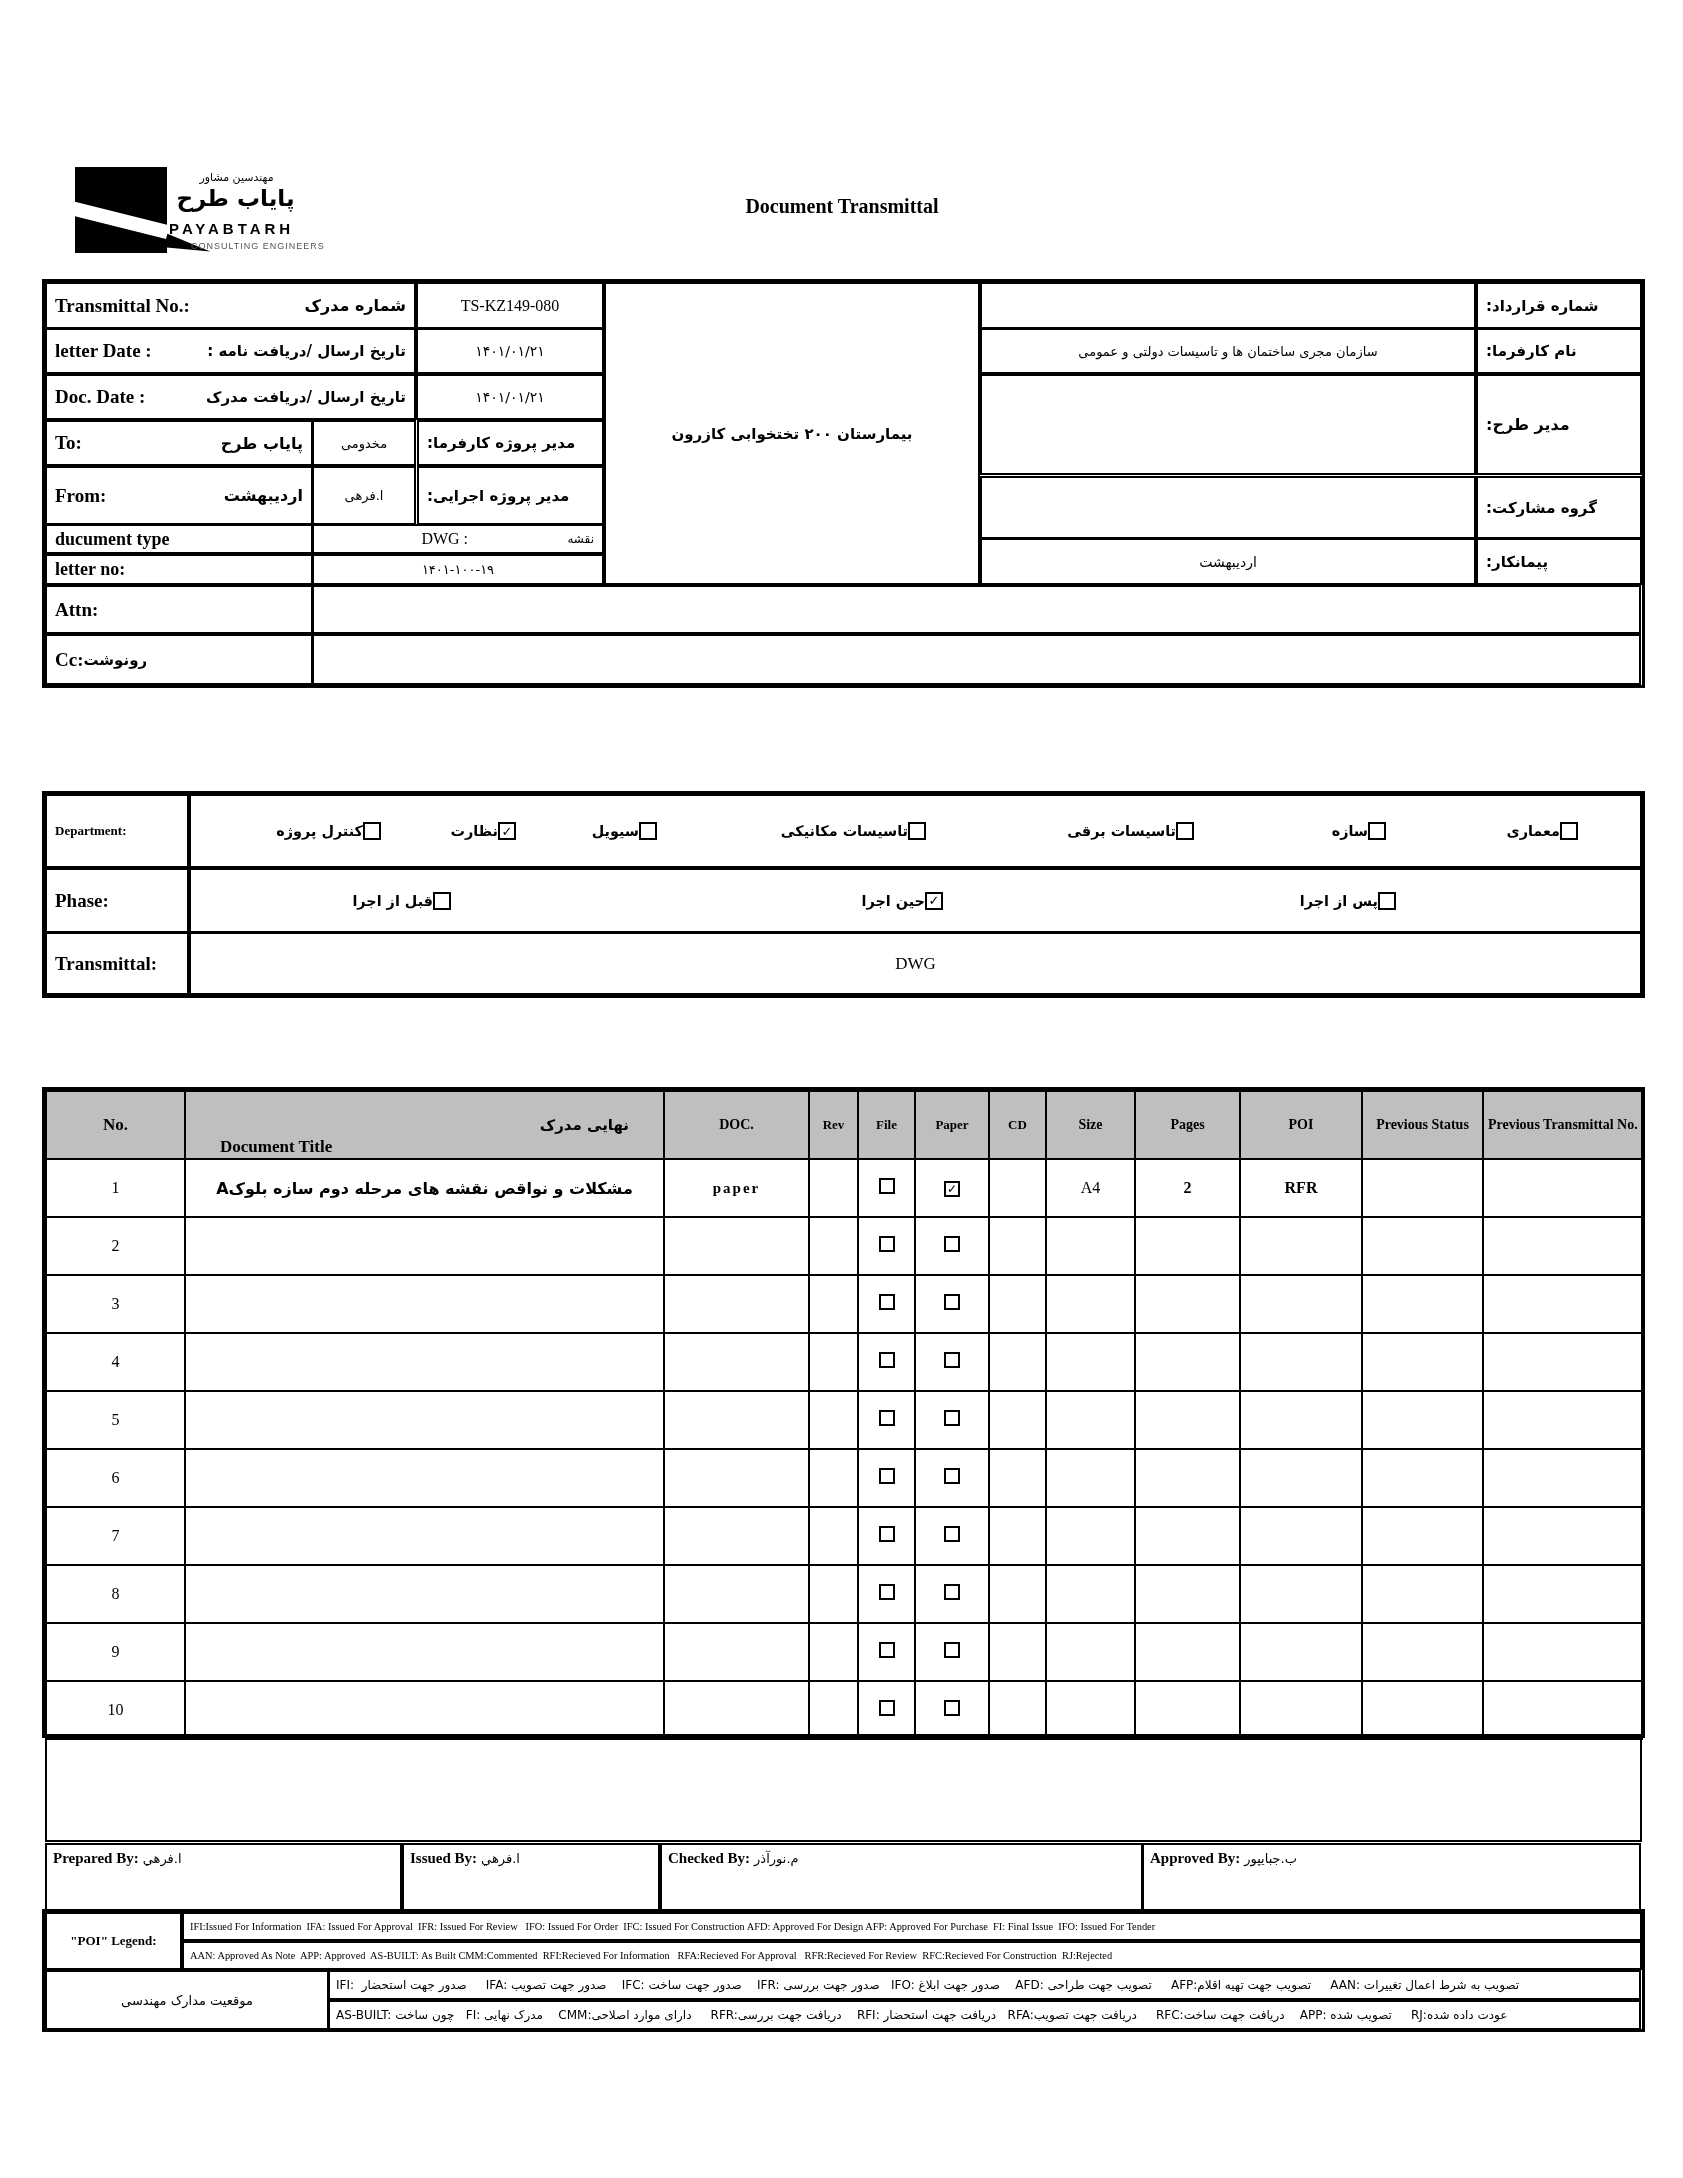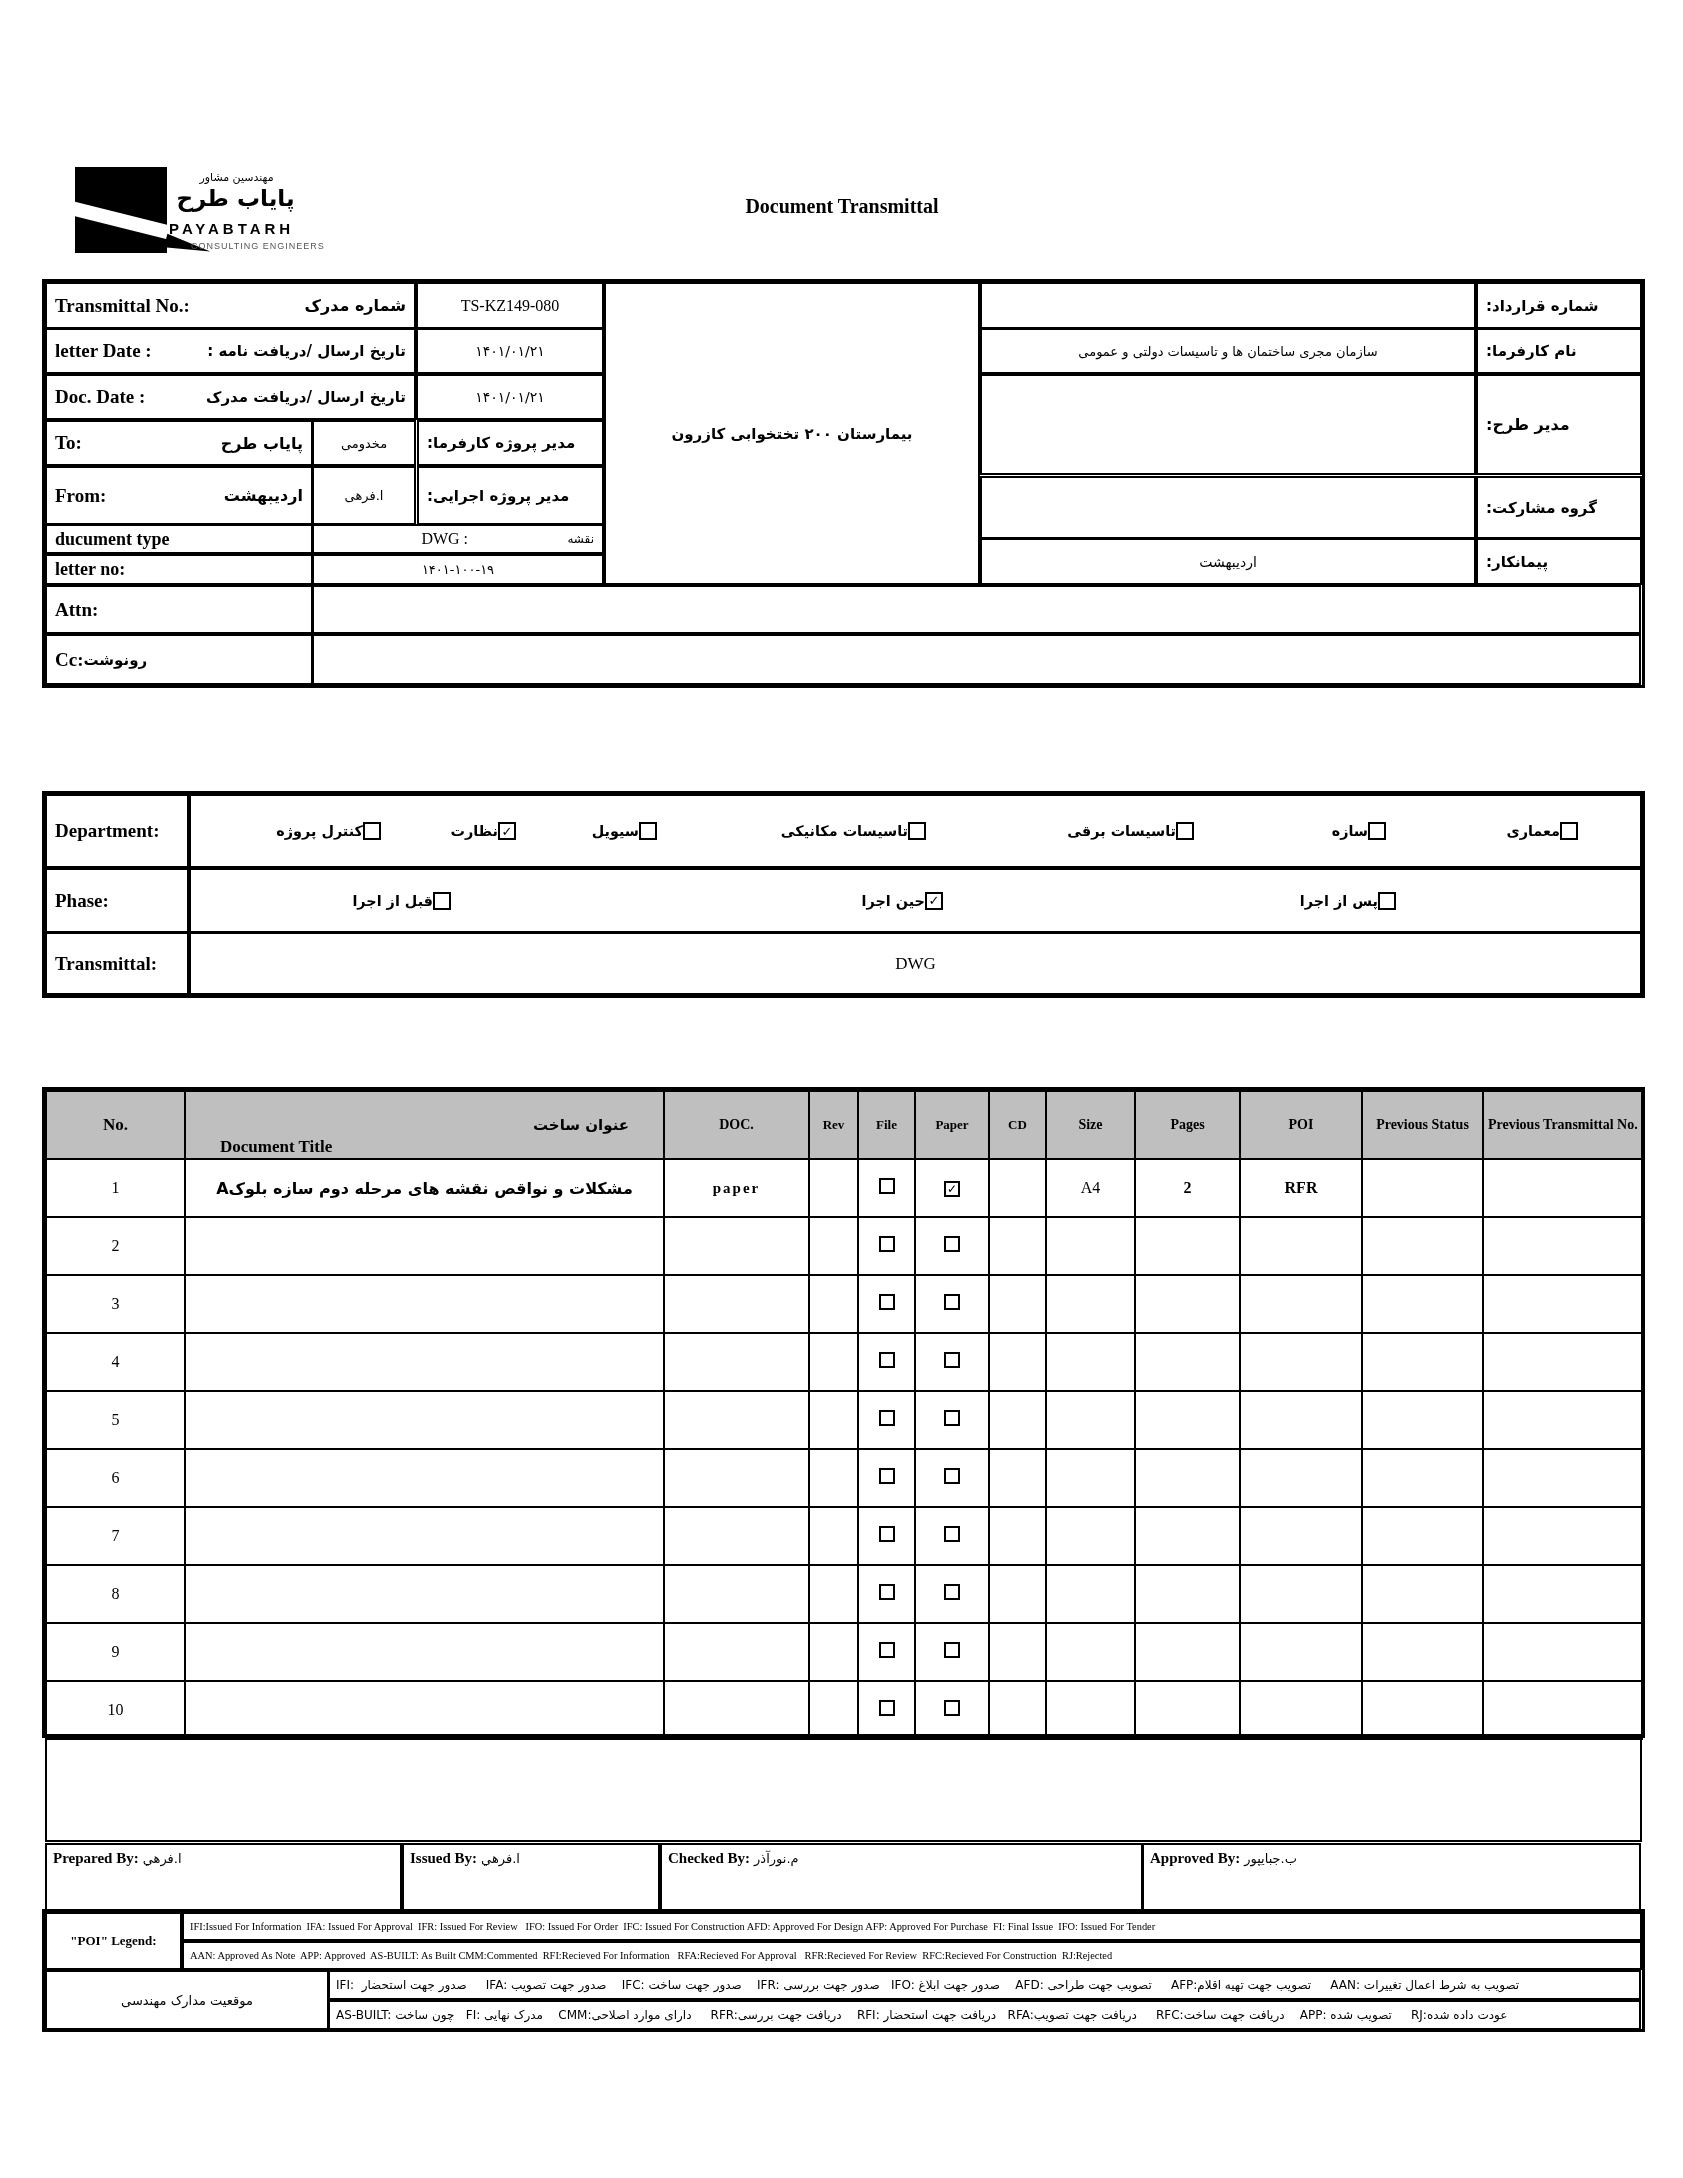--- a/index.html
+++ b/index.html
@@ -123,21 +123,21 @@
 
   <div class="abs bx cell cent" style="left:980px;top:476px;width:496px;height:63px;"></div>
   <div class="abs bx cell rt fa b" style="left:1476px;top:476px;width:166px;height:63px;font-size:15px;" dir="rtl">گروه مشارکت:</div>
 
   <div class="abs bx cell cent fa" style="left:980px;top:538px;width:496px;height:47px;font-size:14px;" dir="rtl">اردیبهشت</div>
   <div class="abs bx cell rt fa b" style="left:1476px;top:538px;width:166px;height:47px;font-size:15px;" dir="rtl">پیمانکار:</div>
 
   <div class="abs frame" style="left:42px;top:279px;width:1603px;height:409px;"></div>
 
   <div class="abs bx cell" style="left:45px;top:794px;width:144px;height:74px;">
-    <span class="b" style="font-size:19px;">Department:</span>
+    <span class="b" style="font-size:13px;">Department:</span>
   </div>
   <div class="abs bx" style="left:189px;top:794px;width:1453px;height:74px;">
     <span class="opt" style="right:1259px;">
       <span class="opt-label fa" dir="rtl">کنترل پروژه</span>
       <span class="cb"></span>
     </span>
     <span class="opt" style="right:1124px;">
       <span class="opt-label fa" dir="rtl">نظارت</span>
       <span class="cb checked">✓</span>
     </span>
@@ -203,21 +203,21 @@
         <col style="width:122px;">
           <col style="width:121px;">
           <col style="width:159px;">
       </colgroup>
       <thead>
         <tr>
           <th style="font-size:17px;">No.</th>
           <th>
             <div style="display:flex;justify-content:space-between;align-items:center;padding:0 30px;">
               <span style="font-size:17px;margin-top:44px;">Document Title</span>
-              <span class="fa" style="font-size:15px;" dir="rtl">عنوان ساخت</span>
+              <span class="fa" style="font-size:15px;" dir="rtl">نهایی مدرک</span>
             </div>
           </th>
           <th>DOC.</th>
           <th style="font-size:13px;">Rev</th>
           <th style="font-size:13px;">File</th>
           <th style="font-size:13px;">Paper</th>
           <th style="font-size:13px;">CD</th>
           <th>Size</th>
           <th>Pages</th>
           <th>POI</th>

